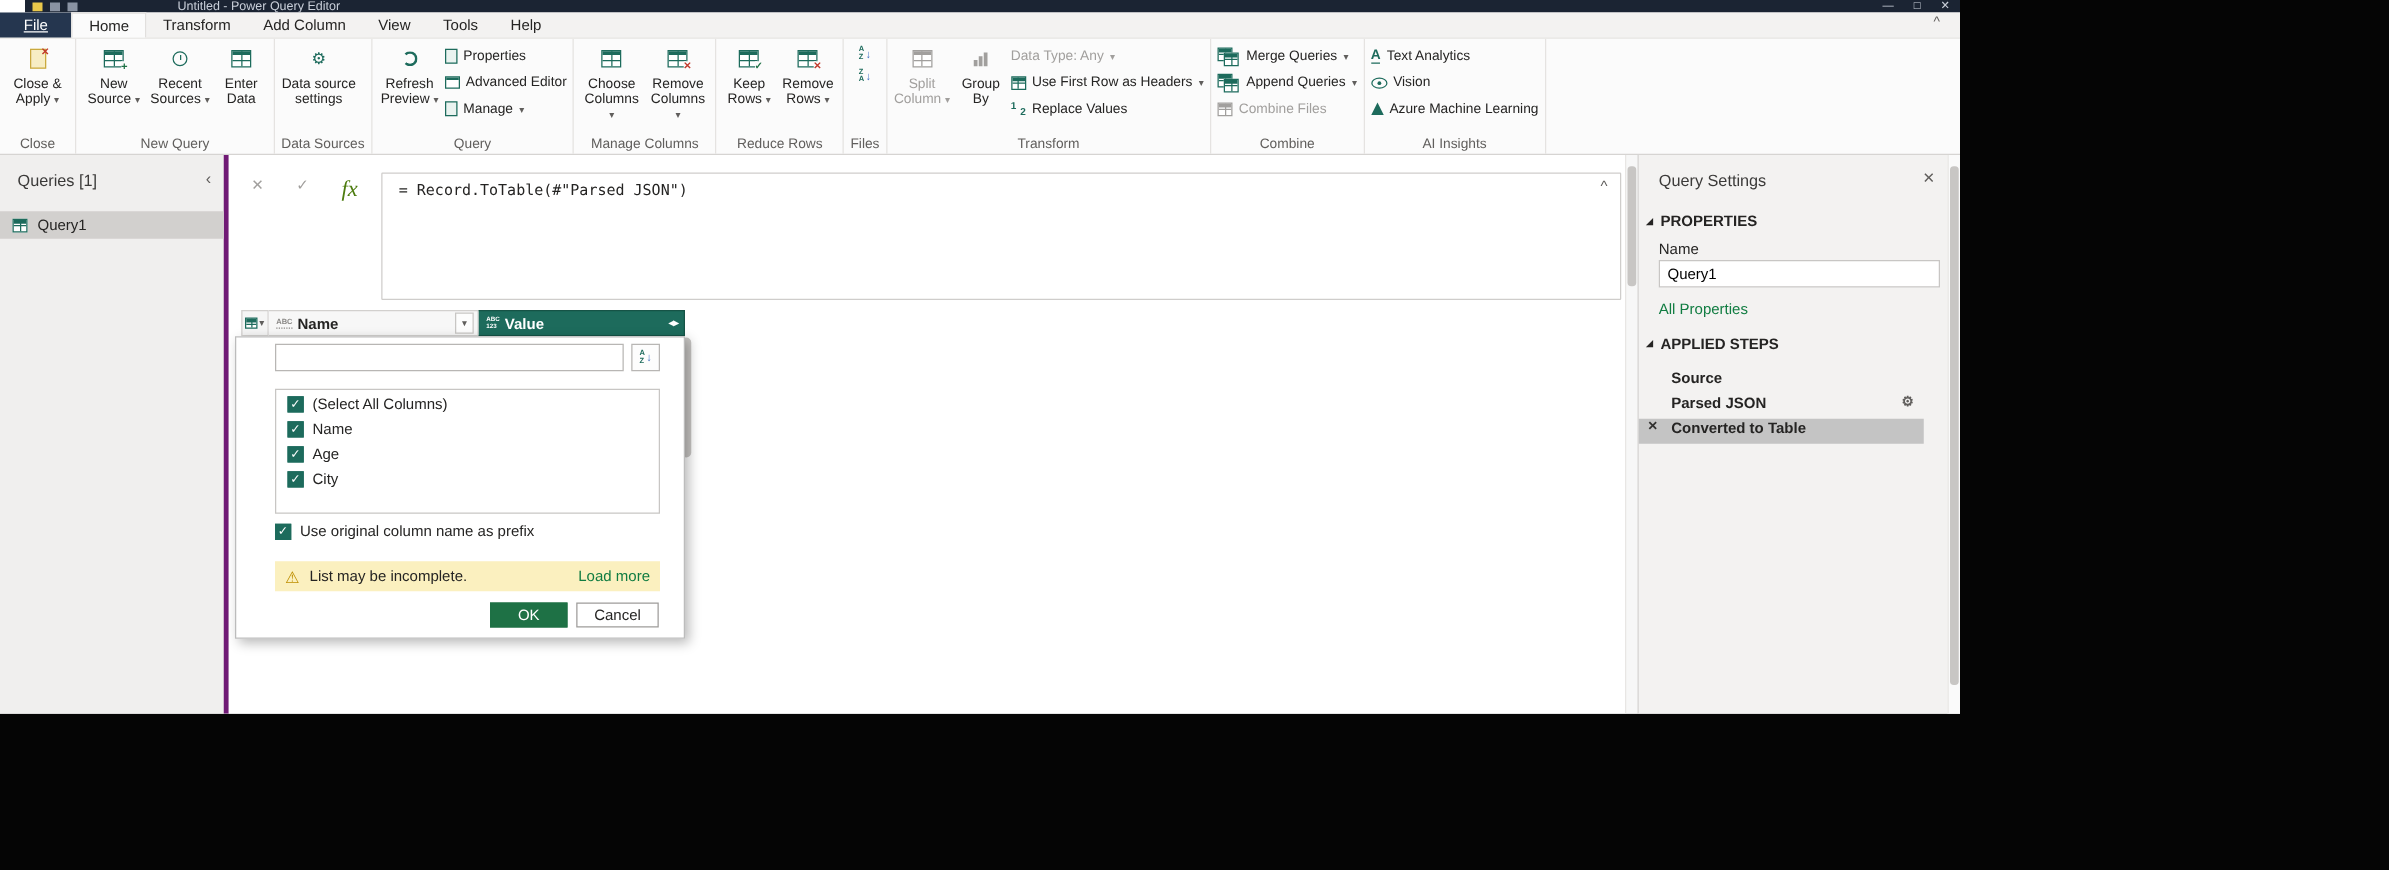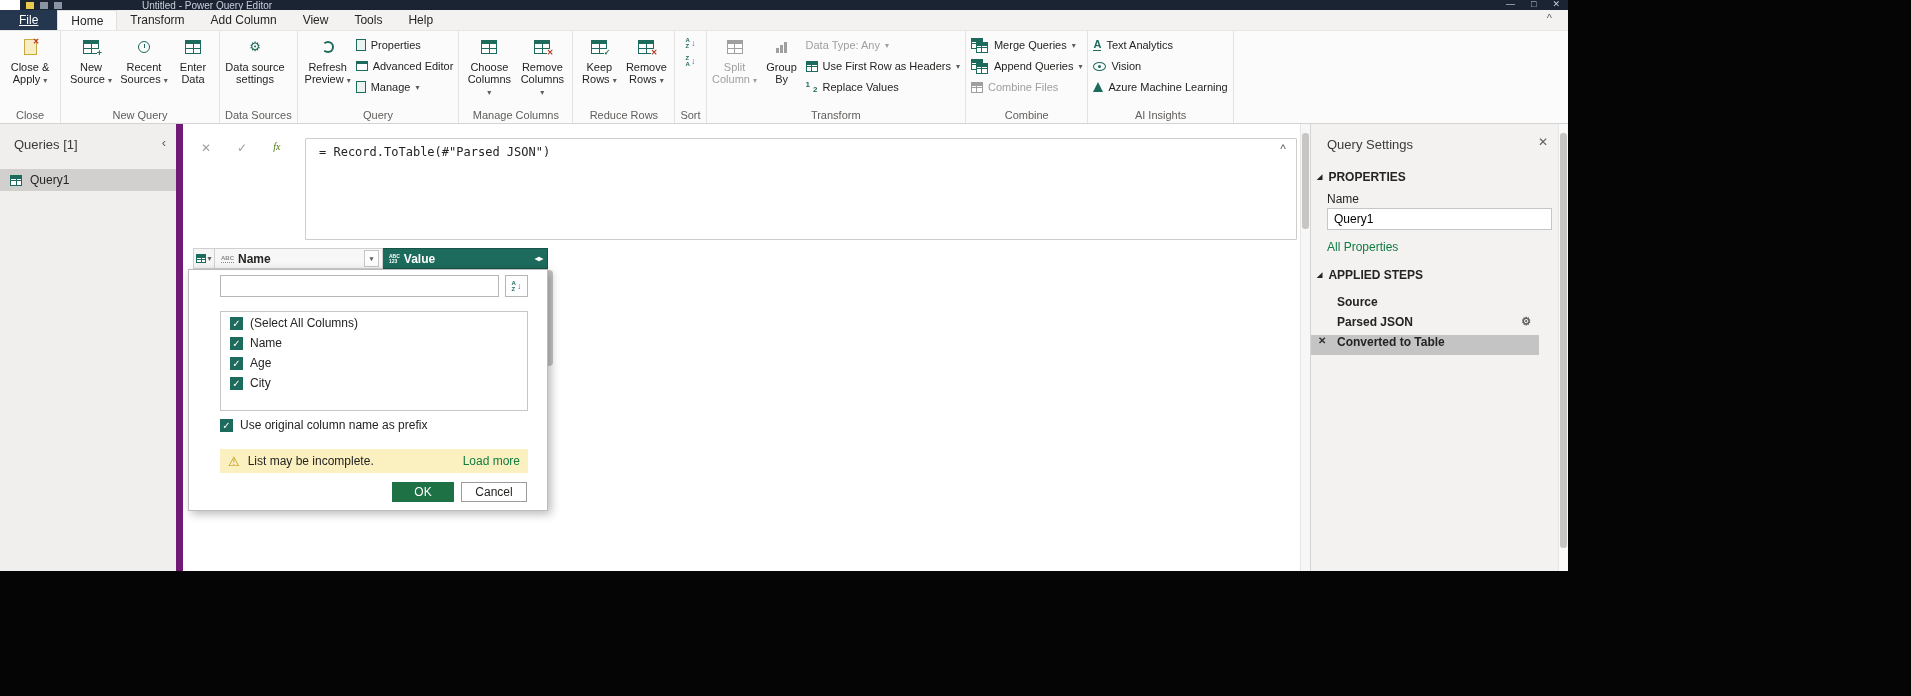--- a/index.html
+++ b/index.html
@@ -65,28 +65,28 @@
   .azicon .letters { display:flex; flex-direction:column; font-size:6px; line-height:6px; font-weight:bold; color:#1d6b5c; }
   .azicon .arrow { font-size:9px; color:#4472c4; }
   .digits { position:relative; width:12px; height:12px; color:#1d6b5c; font-size:8px; font-weight:bold; }
   .digits .d1 { position:absolute; left:0; top:-1px; } .digits .d2 { position:absolute; right:0; bottom:-1px; }
   .gear-glyph { font-size:13px; color:#1d6b5c; line-height:14px; }
   .letterA { font-size:11px; font-weight:bold; color:#1d6b5c; border-bottom:1px solid #1d6b5c; line-height:11px; }
 
   
   .content { display:flex; height:447px; }
 
-  .qpane { width:183px; background:#f0efee; border-right:7px solid #701a75; position:relative; flex:none; }
+  .qpane { width:183px; background:#f0efee; border-right:4px solid #701a75; position:relative; flex:none; }
   .qp-header { position:absolute; left:14px; top:13px; font-size:13px; color:#3b3a39; }
   .qp-collapse { position:absolute; right:10px; top:11px; font-size:13px; color:#605e5c; }
   .q-item { position:absolute; left:0; right:0; top:45px; height:22px; background:#d2d0ce; display:flex; align-items:center; gap:8px; padding-left:10px; font-size:12px; color:#252423; }
 
   .center { position:relative; width:1117px; background:#ffffff; flex:none; }
   .fx-icons { position:absolute; left:18px; top:17px; display:flex; gap:26px; font-size:12px; color:#a19f9d; }
-  .fxi { font-style:italic; font-family:"Liberation Serif", serif; color:#4d7c0f; font-size:10px; }
+  .fxi { font-style:italic; font-family:"Liberation Serif", serif; color:#4d7c0f; font-size:18px; }
   .fbox { position:absolute; left:122px; top:14px; width:992px; height:102px; background:#fff; border:1px solid #cfcdcb; border-radius:1px; }
   .fchevron { position:absolute; right:10px; top:3px; font-size:12px; color:#605e5c; }
   .formula-text { position:absolute; left:13px; top:6px; font-family:"DejaVu Sans Mono", monospace; font-size:12px; color:#252423; white-space:pre; }
 
   .grid { position:absolute; left:10px; top:124px; display:flex; height:21px; }
   .gcell { border:1px solid #d2d0ce; border-left:none; display:flex; align-items:center; font-size:12px; }
   .gcorner { border-left:1px solid #d2d0ce; width:22px; background:#f5f5f5; justify-content:center; gap:1px; }
   .gcorner .tblicon.sm { width:10px; height:9px; }
   .gname { width:168px; background:#f7f7f7; padding:0 3px 0 6px; gap:4px; color:#252423; font-weight:bold; }
   .type-abc { font-size:6px; color:#8a8886; font-weight:bold; letter-spacing:0px; border-bottom:1px dotted #8a8886; line-height:7px; }
@@ -285,21 +285,21 @@
           <span class="arrow">↓</span>
         </div>
         <div class="azicon">
           <span class="letters">
               <span>Z</span>
               <span>A</span>
             </span>
           <span class="arrow">↓</span>
         </div>
       </div>
-      <div class="rgroup-label">Sort</div>
+      <div class="rgroup-label">Files</div>
     </div>
 
     <div class="rgroup">
       <div class="rgroup-body">
         <div class="bigbtn w44 disabled">
           <span class="bicon">
               <span class="tblicon gray"></span>
             </span>
           <span><span>Split Column</span> <span class="caret">▾</span></span>
         </div>

